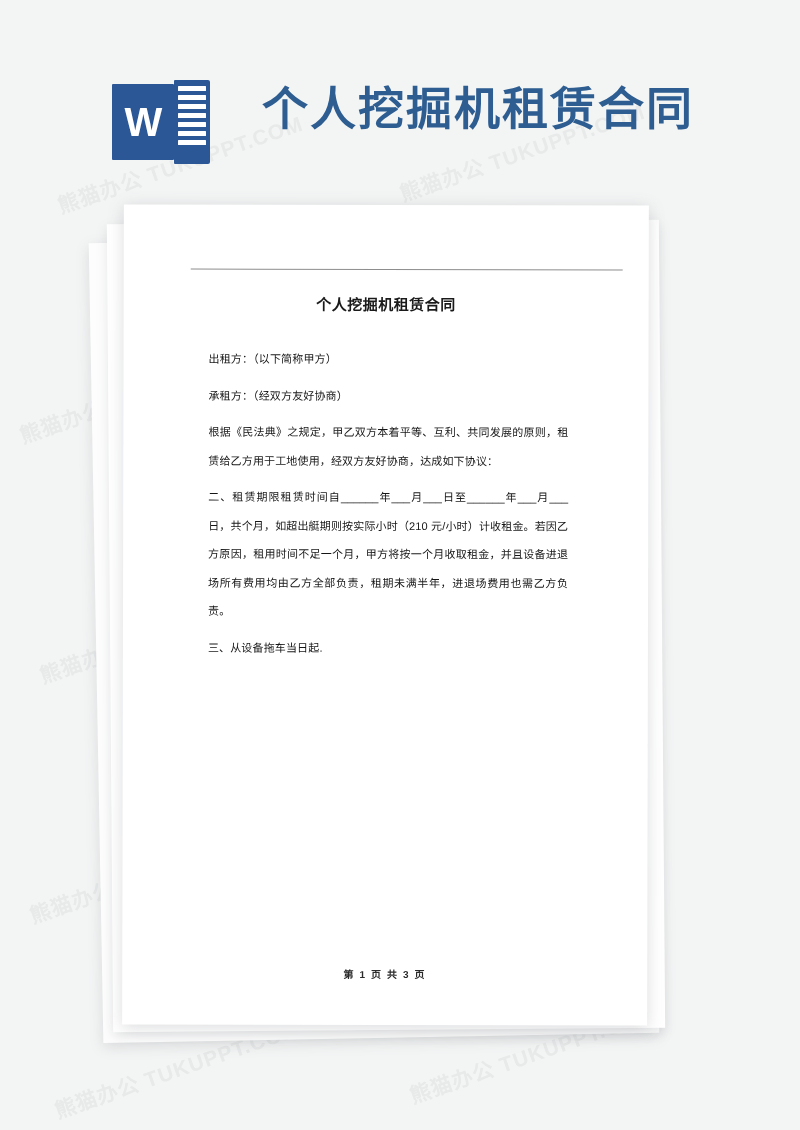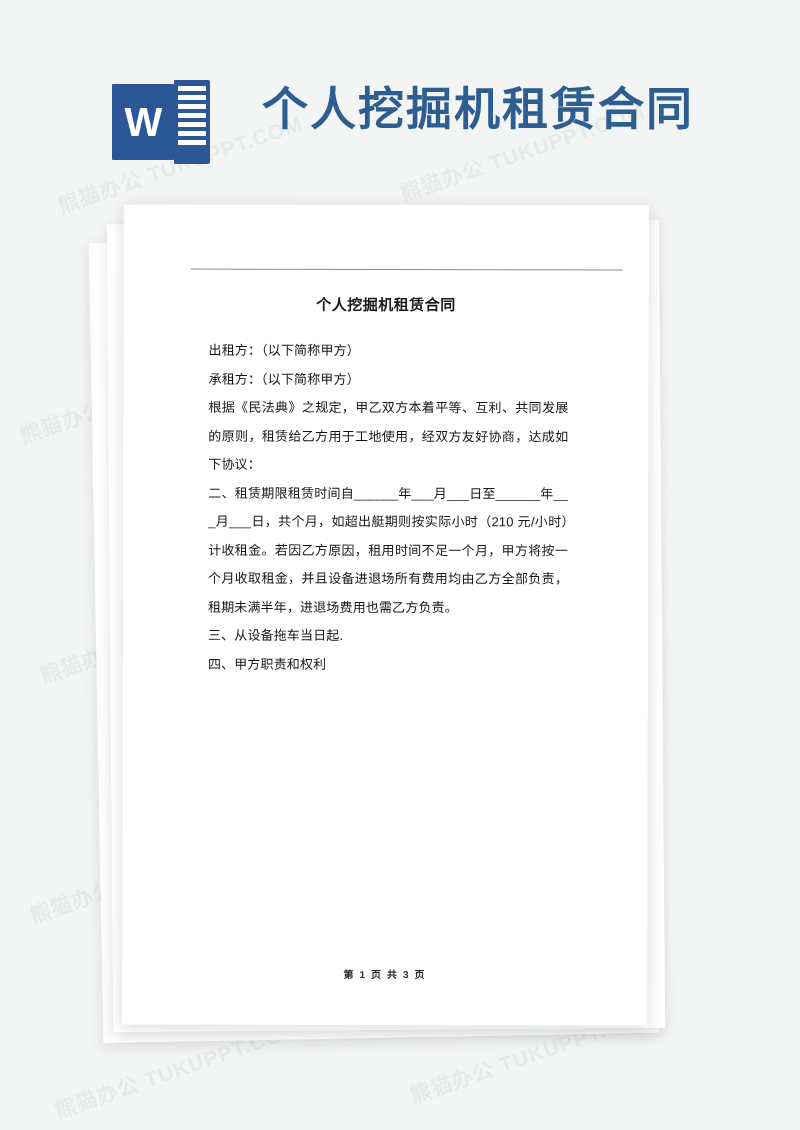--- a/index.html
+++ b/index.html
@@ -174,26 +174,26 @@
     letter-spacing: 0.5px;
   }
   .doc-body {
     position: absolute;
     left: 85px;
     top: 132px;
     width: 360px;
   }
   .para {
     font-family: "Liberation Sans", "DejaVu Sans", sans-serif;
-    font-size: 13px;
+    font-size: 11px;
     color: #161616;
     line-height: 28.5px;
     text-align: justify;
     text-justify: inter-ideograph;
-    margin: 0 0 0 0;
+    margin: 8px 0 0 0;
     letter-spacing: 0.15px;
     word-break: break-all;
   }
 
   .doc-footer {
     position: absolute;
     left: 0;
     bottom: 44px;
     width: 525px;
     text-align: center;
@@ -247,24 +247,23 @@
 
   <div class="page-main">
     <div class="doc-inner">
 
       <div class="doc-rule"></div>
 
       <div class="doc-title">个人挖掘机租赁合同</div>
 
       <div class="doc-body">
         <p class="para">出租方：（以下简称甲方）</p>
-        <p class="para">承租方：（以下简称甲方）</p>
+        <p class="para">承租方：（经双方友好协商）</p>
         <p class="para">根据《民法典》之规定，甲乙双方本着平等、互利、共同发展的原则，租赁给乙方用于工地使用，经双方友好协商，达成如下协议：</p>
         <p class="para">二、租赁期限租赁时间自______年___月___日至______年___月___日，共个月，如超出艇期则按实际小时（210 元/小时）计收租金。若因乙方原因，租用时间不足一个月，甲方将按一个月收取租金，并且设备进退场所有费用均由乙方全部负责，租期未满半年，进退场费用也需乙方负责。</p>
         <p class="para">三、从设备拖车当日起.</p>
-        <p class="para">四、甲方职责和权利</p>
       </div>
 
       <div class="doc-footer">第 1 页 共 3 页</div>
     </div>
   </div>
 
 </div>
 
 </body></html>

